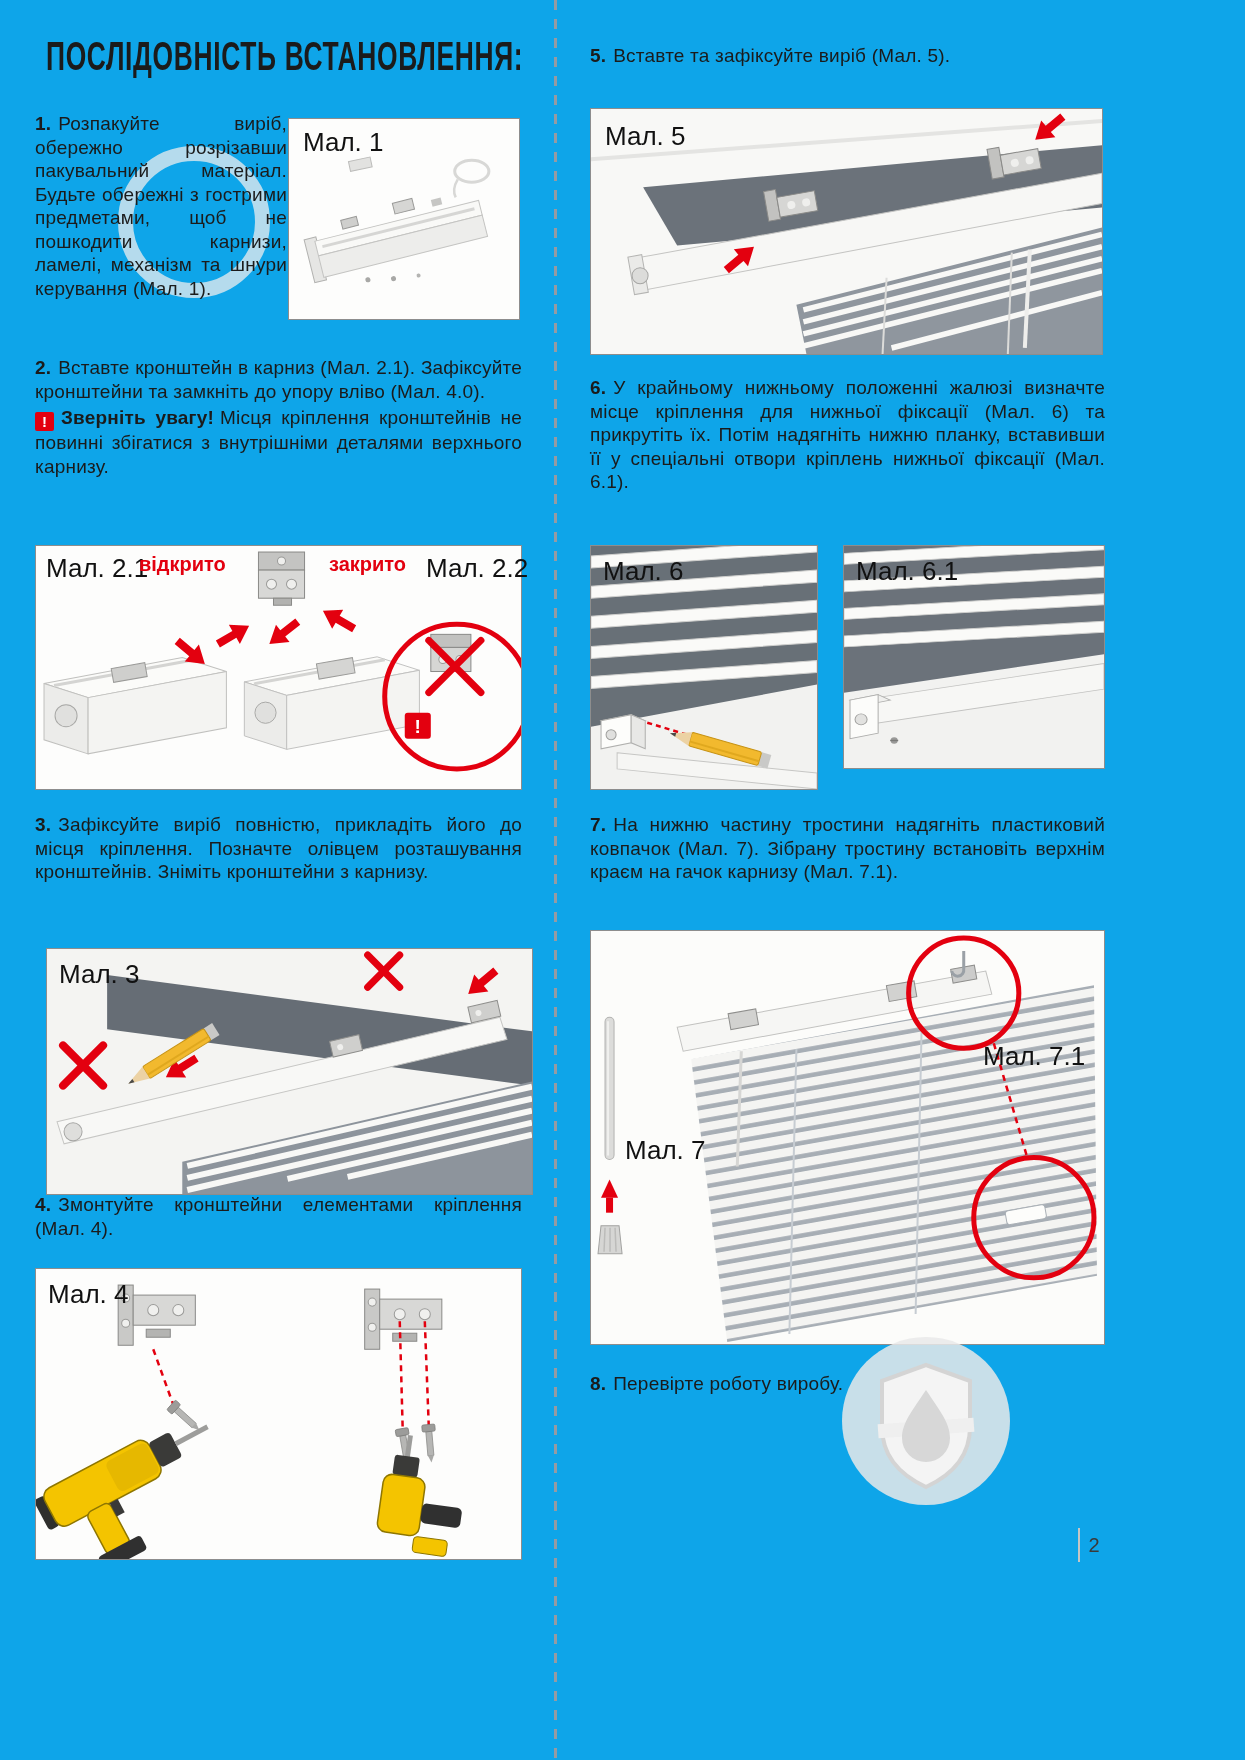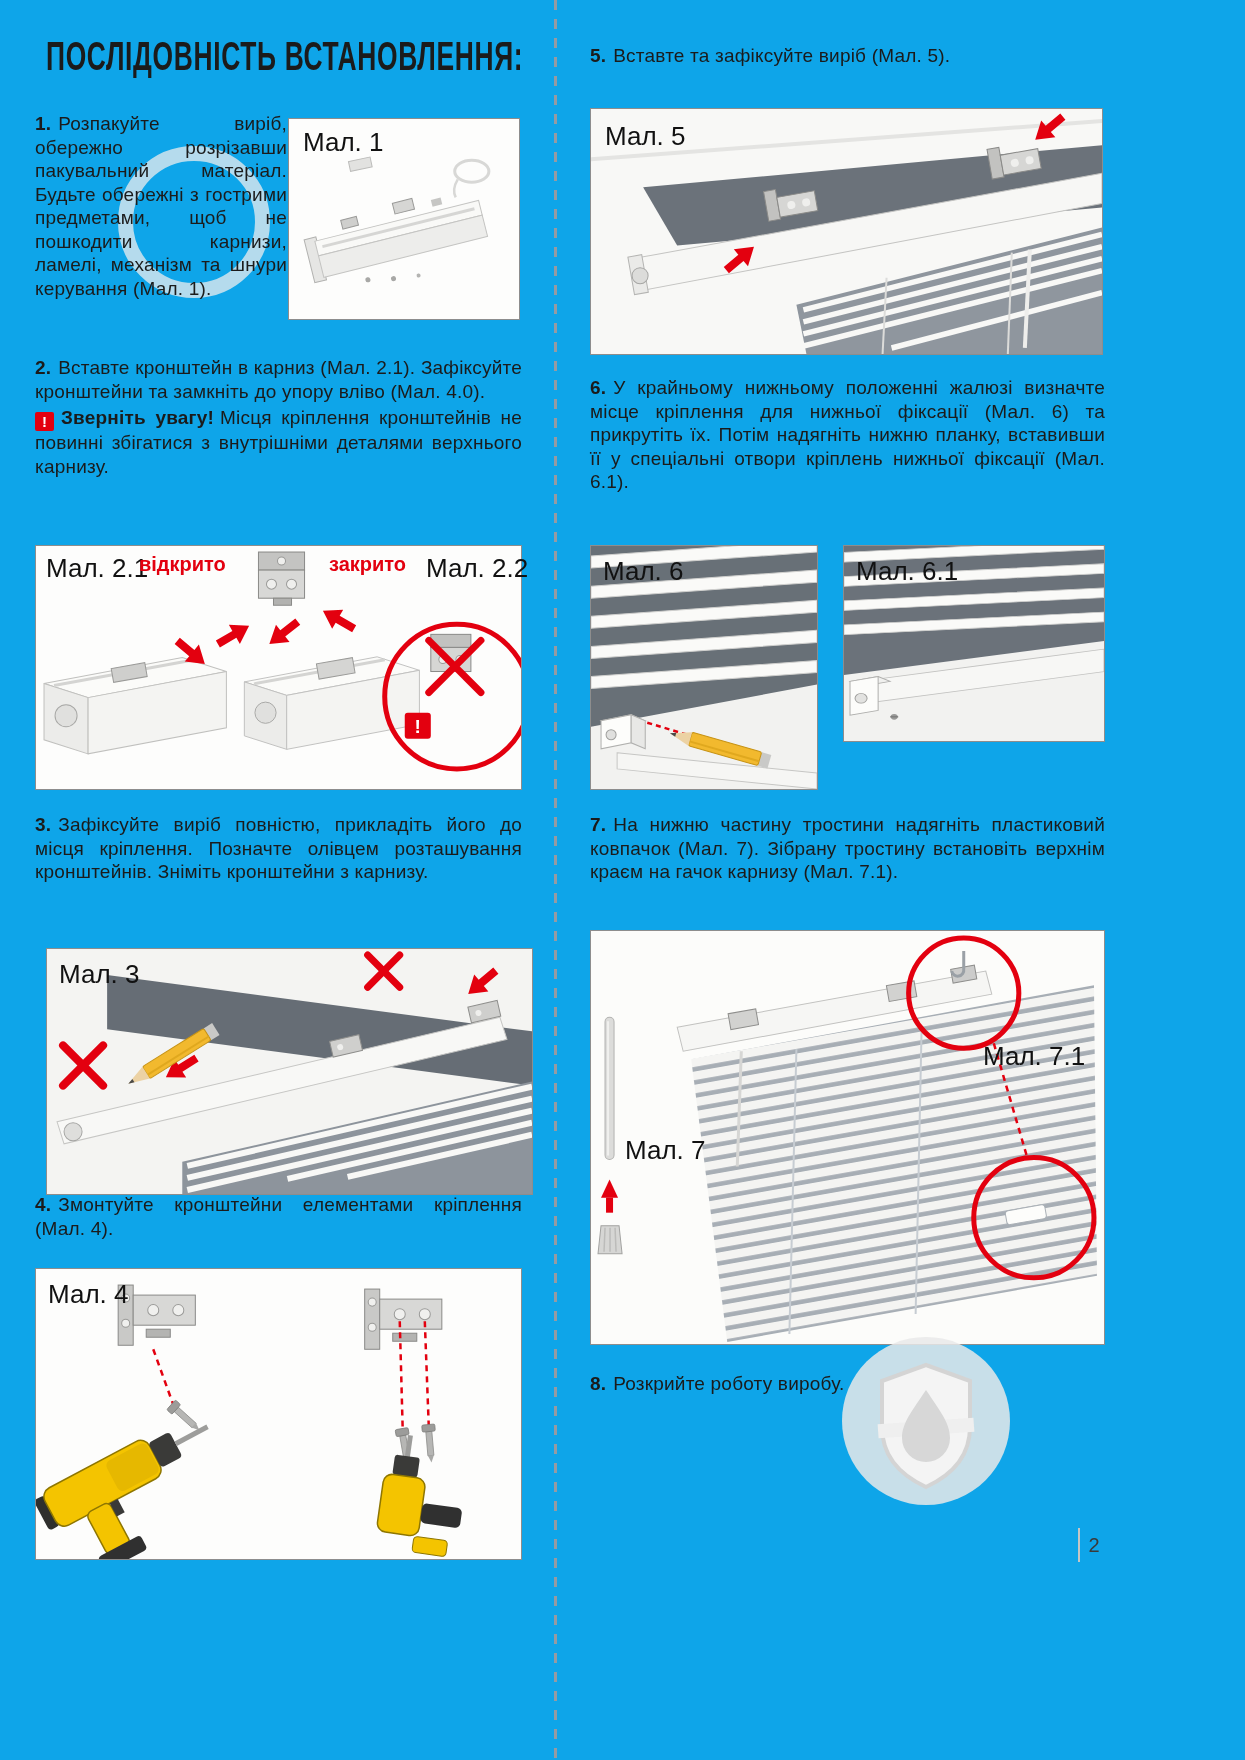--- a/index.html
+++ b/index.html
@@ -322,21 +322,21 @@
         <rect x="-10" y="-7" width="10" height="14" fill="#c9c9c7"></rect>
         <rect x="0" y="-7" width="72" height="14" rx="2" fill="#f2b92e" stroke="#c79314"></rect>
         <line x1="0" y1="-2.5" x2="72" y2="-2.5" stroke="#e0a81e" stroke-width="2"></line>
         <polygon points="72,-7 93,0 72,7" fill="#ecd2a4"></polygon>
         <polygon points="87,-2 93,0 87,2" fill="#4a4a48"></polygon>
       </g>
     </svg>
     <figcaption class="figlabel" style="left:12px; top:10px;">Мал. 6</figcaption>
   </figure>
 
-  <figure class="figbox" style="left:843px; top:545px; width:262px; height:197px;">
+  <figure class="figbox" style="left:843px; top:545px; width:262px; height:224px;">
     <svg viewBox="0 0 259 242" preserveAspectRatio="none">
       <rect width="259" height="242" fill="#f2f2f0"></rect>
       <polygon points="0,0 259,0 259,118 0,160" fill="#6b727a"></polygon>
       <polygon points="0,8 259,-8 259,4 0,20" fill="#fafaf8" stroke="#d0d0ce"></polygon>
       <polygon points="0,38 259,22 259,34 0,50" fill="#fafaf8" stroke="#d0d0ce"></polygon>
       <polygon points="0,68 259,52 259,64 0,80" fill="#fafaf8" stroke="#d0d0ce"></polygon>
       <polygon points="0,98 259,82 259,94 0,110" fill="#fafaf8" stroke="#d0d0ce"></polygon>
       <polygon points="16,168 259,128 259,156 16,196" fill="#f7f7f5" stroke="#c2c2c0"></polygon>
       <g transform="translate(6,156)">
         <polygon points="0,12 28,6 40,12 12,18" fill="#f0f0ee" stroke="#aeaeac"></polygon>
@@ -388,21 +388,21 @@
         <line x1="14" y1="296" x2="13" y2="320" stroke="#bcbcba" stroke-width="1.5"></line>
         <line x1="19" y1="296" x2="19" y2="320" stroke="#bcbcba" stroke-width="1.5"></line>
         <line x1="24" y1="296" x2="25" y2="320" stroke="#bcbcba" stroke-width="1.5"></line>
       </g>
     </svg>
     <figcaption class="figlabel" style="left:34px; top:204px;">Мал. 7</figcaption>
     <figcaption class="figlabel" style="left:392px; top:110px;">Мал. 7.1</figcaption>
   </figure>
 
   <p class="body" style="left:590px; top:1372px; width:515px;">
-    <b class="stepnum">8.</b><span>Розкрийте роботу виробу.</span>
+    <b class="stepnum">8.</b><span>Перевірте роботу виробу.</span>
   </p>
 
   <svg class="wm-bottom" viewBox="0 0 172 172">
     <circle cx="86" cy="86" r="84" fill="#e9e9e9" opacity="0.85"></circle>
     <path d="M86,30 L130,46 V92 C130,122 112,140 86,152 C60,140 42,122 42,92 V46 Z" fill="#f4f4f4" stroke="#d4d4d4" stroke-width="4"></path>
     <rect x="38" y="86" width="96" height="14" fill="#efefef" transform="rotate(-4 86 93)"></rect>
     <path d="M86,55 C100,76 110,88 110,103 a24,24 0 1 1 -48,0 C62,88 72,76 86,55 Z" fill="#d7d7d7"></path>
   </svg>
 
   <div class="page-num">

